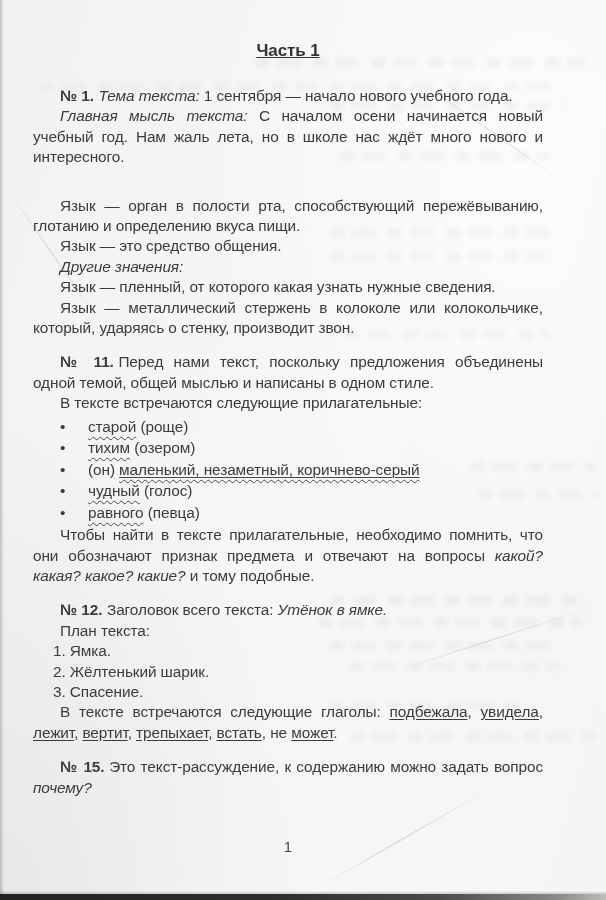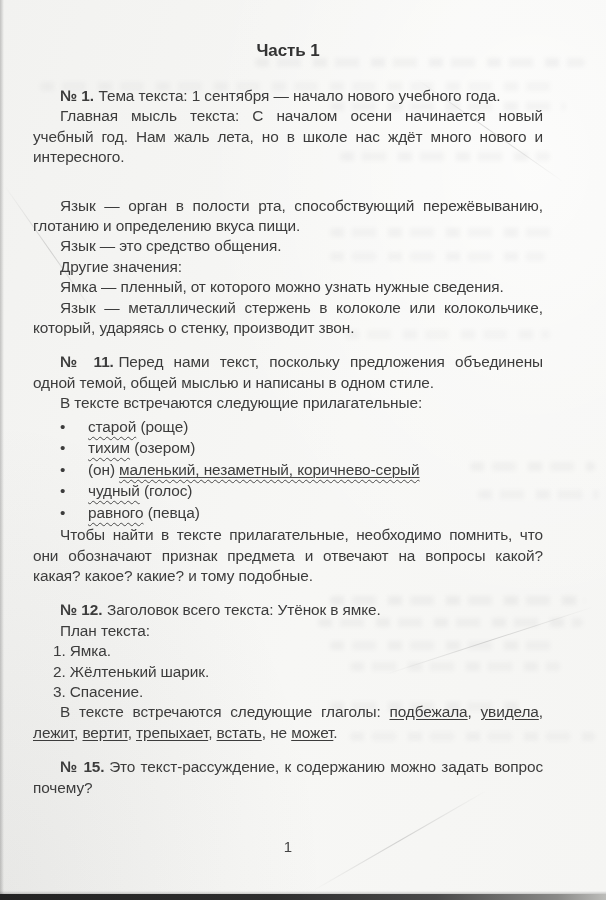--- a/index.html
+++ b/index.html
@@ -13,25 +13,25 @@
       linear-gradient(105deg, #f2f2f0 0%, #f7f7f5 55%, #f5f5f3 100%);
     font-family:"Liberation Sans", sans-serif;
     color:#3c3c3c;
   }
   .content{
     position:absolute; left:33px; top:0; width:510px;
     font-size:15.4px; line-height:20.4px; letter-spacing:-0.1px;
   }
   h1.title{
     font-size:17px; font-weight:bold; color:#333;
-    text-align:center; margin:40px 0 24px 0; line-height:22px;
+    text-align:center; margin:40px 0 24px 0; line-height:22px;text-decoration:underline;
   }
   p.para{margin:0; text-indent:27px; text-align:justify;}
   .gap{height:14px;}
-  .i{}
+  .i{font-style:italic;}
   .num{font-weight:bold; margin-right:.30em;}
   .wavy{
     text-decoration-line:underline; text-decoration-style:wavy;
     text-decoration-thickness:1px; text-underline-offset:4px;
     text-decoration-color:#4a4a4a;
   }
   .dbl{
     text-decoration-line:underline; text-decoration-style:double;
     text-decoration-thickness:1px; text-underline-offset:2px;
     text-decoration-color:#4a4a4a;
@@ -114,21 +114,21 @@
       <p class="para"><span class="i">Главная мысль текста: </span><span>С началом осени начинается новый учебный год. Нам жаль лета, но в школе нас ждёт много нового и интересного.</span></p>
     </section>
 
     <div class="gap"></div>
 
     <section>
       <div class="gap"></div>
       <p class="para">Язык — орган в полости рта, способствующий пережёвыванию, глотанию и определению вкуса пищи.</p>
       <p class="para">Язык — это средство общения.</p>
       <p class="para i">Другие значения:</p>
-      <p class="para">Ямка — пленный, от которого можно узнать нужные сведения.</p>
+      <p class="para">Язык — пленный, от которого какая узнать нужные сведения.</p>
       <p class="para">Язык — металлический стержень в колоколе или колокольчике, который, ударяясь о стенку, производит звон.</p>
     </section>
 
     <div class="gap"></div>
 
     <section>
       <p class="para"><span class="num">№ 11.</span><span>Перед нами текст, поскольку предложения объединены одной темой, общей мыслью и написаны в одном стиле.</span></p>
       <p class="para">В тексте встречаются следующие прилагательные:</p>
 
       <div class="bullets">

